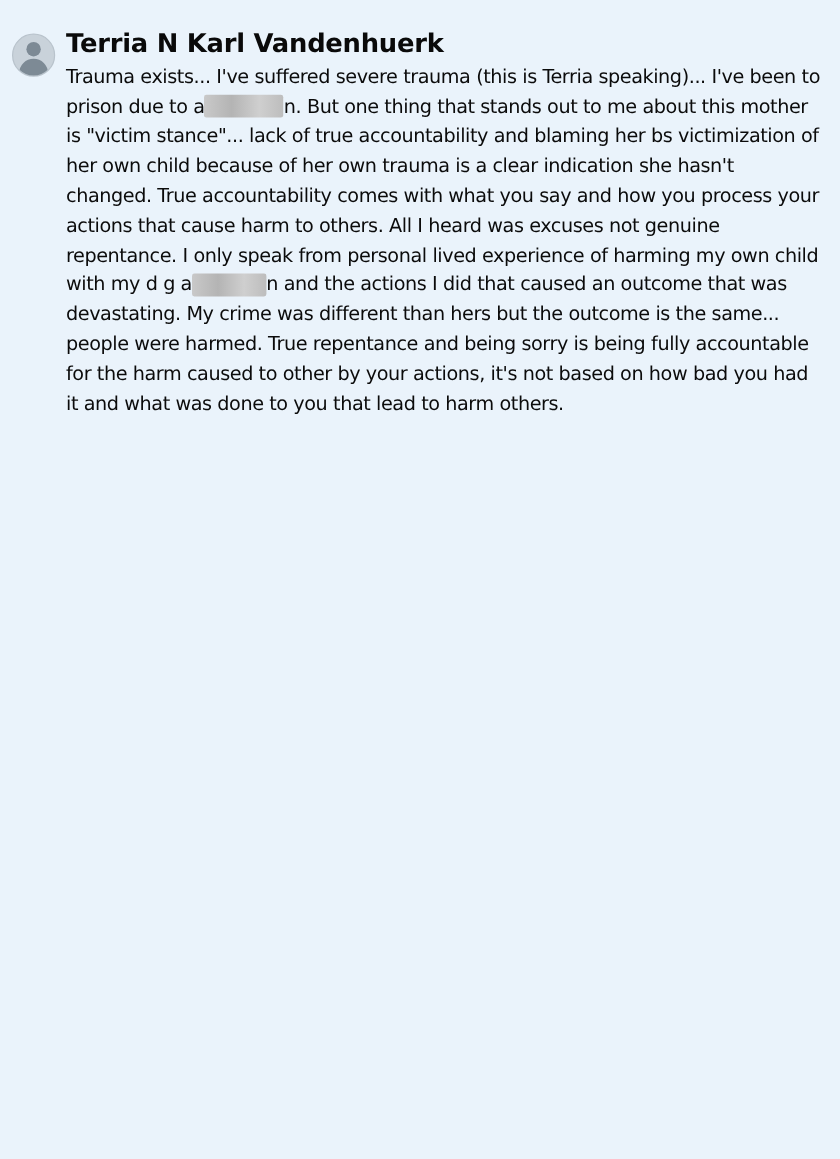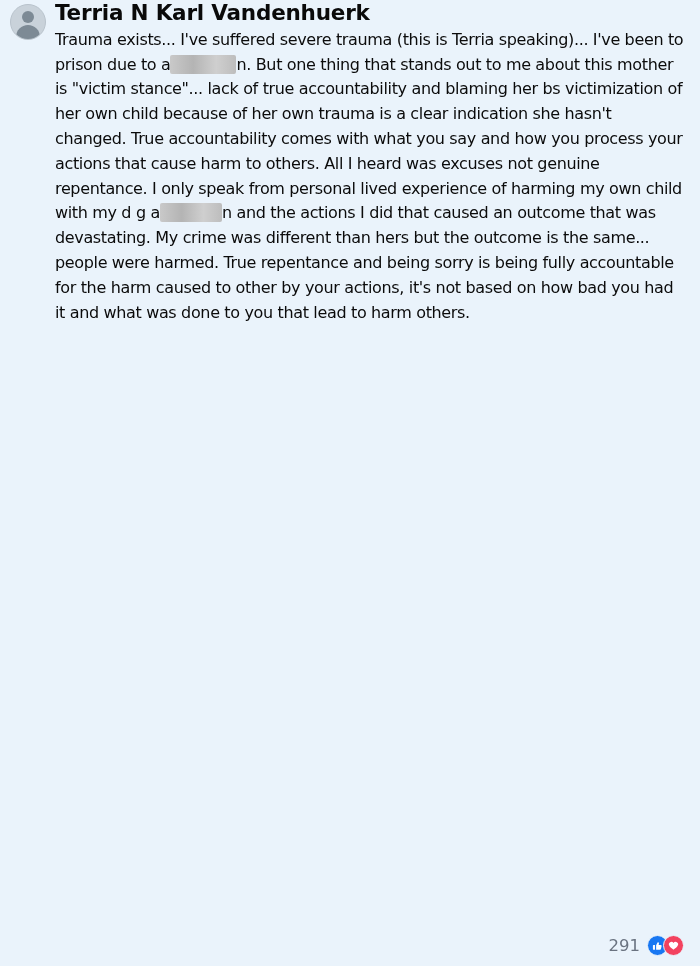--- a/index.html
+++ b/index.html
@@ -12,23 +12,23 @@
     height: 966px;
     font-family: "DejaVu Sans", sans-serif;
     overflow: hidden;
   }
   .comment-card {
     position: relative;
     width: 700px;
     height: 966px;
     background: #eaf3fb;
     box-sizing: border-box;
-    padding: 0 14px 8px 10px;
+    padding: 24px 14px 8px 10px;
     display: flex;
-    flex-direction: column;
+    flex-direction: row;
   }
   .comment-body {
     display: flex;
     flex-direction: row;
     align-items: flex-start;
   }
   .avatar {
     width: 34px;
     height: 34px;
     min-width: 34px;
@@ -141,28 +141,13 @@
     </div>
 
     <div class="content">
       <div class="author">Terria N Karl Vandenhuerk</div>
       <div class="text">
         <span>Trauma exists... I've suffered severe trauma (this is Terria speaking)... I've been to prison due to a</span><span class="redaction r1"></span><span>n. But one thing that stands out to me about this mother is "victim stance"... lack of true accountability and blaming her bs victimization of her own child because of her own trauma is a clear indication she hasn't changed. True accountability comes with what you say and how you process your actions that cause harm to others. All I heard was excuses not genuine repentance. I only speak from personal lived experience of harming my own child with my d</span> <span>g a</span><span class="redaction r2"></span><span>n and the actions I did that caused an outcome that was devastating. My crime was different than hers but the outcome is the same... people were harmed. True repentance and being sorry is being fully accountable for the harm caused to other by your actions, it's not based on how bad you had it and what was done to you that lead to harm others.</span>
       </div>
     </div>
   </div>
 
-  <div class="footer">
-    <span class="react-count">291</span>
-    <span class="reaction-pill">
-      <span class="reaction-icon reaction-like">
-        <svg width="11" height="11" viewBox="0 0 24 24" aria-hidden="true">
-          <path fill="#ffffff" d="M9 21h8.5a2 2 0 0 0 1.94-1.52l1.5-6A2 2 0 0 0 19 11h-4.5l.7-3.5A2.2 2.2 0 0 0 13 5a1 1 0 0 0-.9.55L9 11.5V21zM3 11h3.5v10H3a1 1 0 0 1-1-1v-8a1 1 0 0 1 1-1z"></path>
-        </svg>
-      </span>
-      <span class="reaction-icon reaction-love">
-        <svg width="11" height="11" viewBox="0 0 24 24" aria-hidden="true">
-          <path fill="#ffffff" d="M12 21s-7.5-4.7-9.3-9A5.2 5.2 0 0 1 12 6.6a5.2 5.2 0 0 1 9.3 5.4C19.5 16.3 12 21 12 21z"></path>
-        </svg>
-      </span>
-    </span>
-  </div>
 </div>
 
 </body></html>

